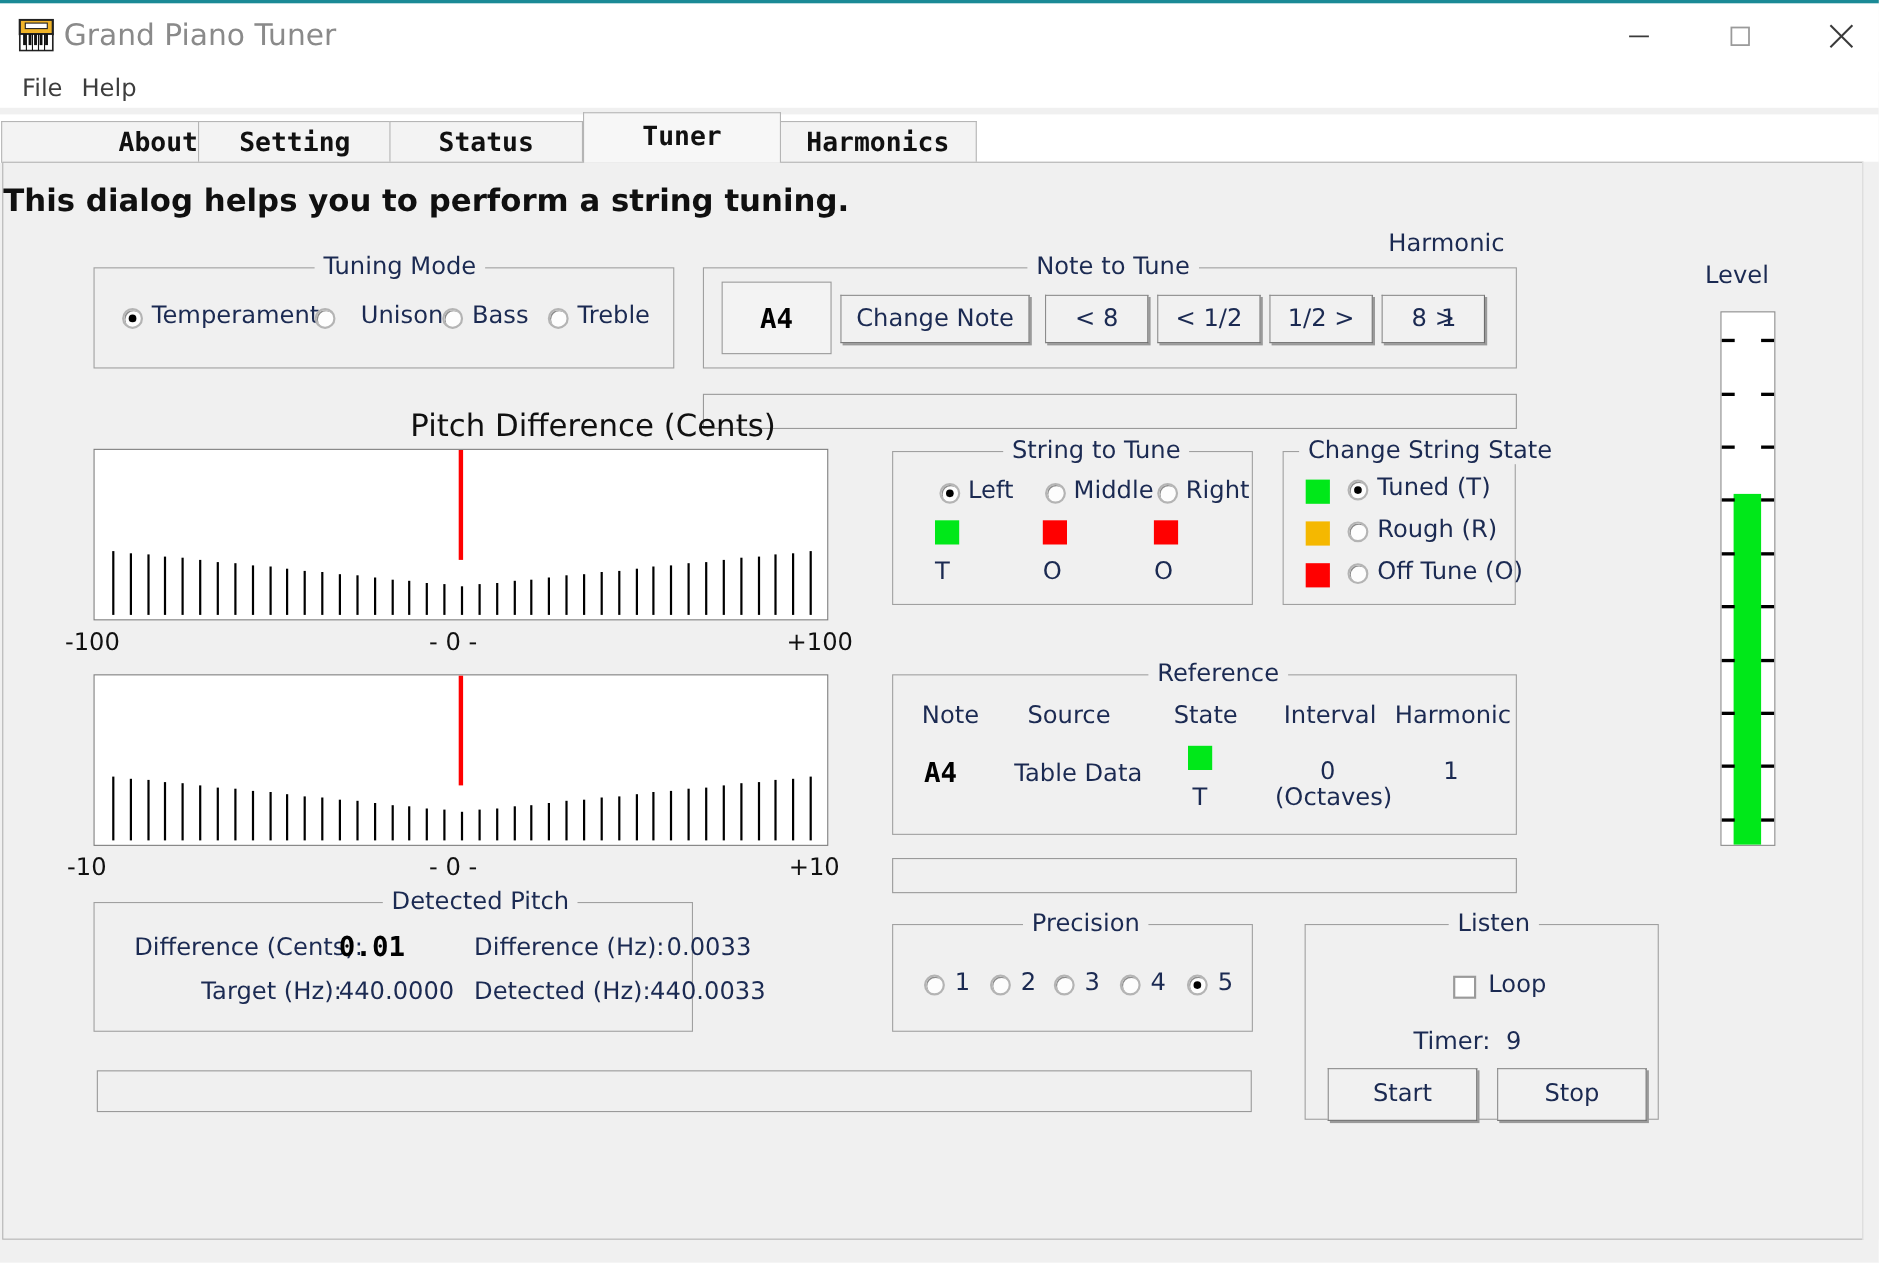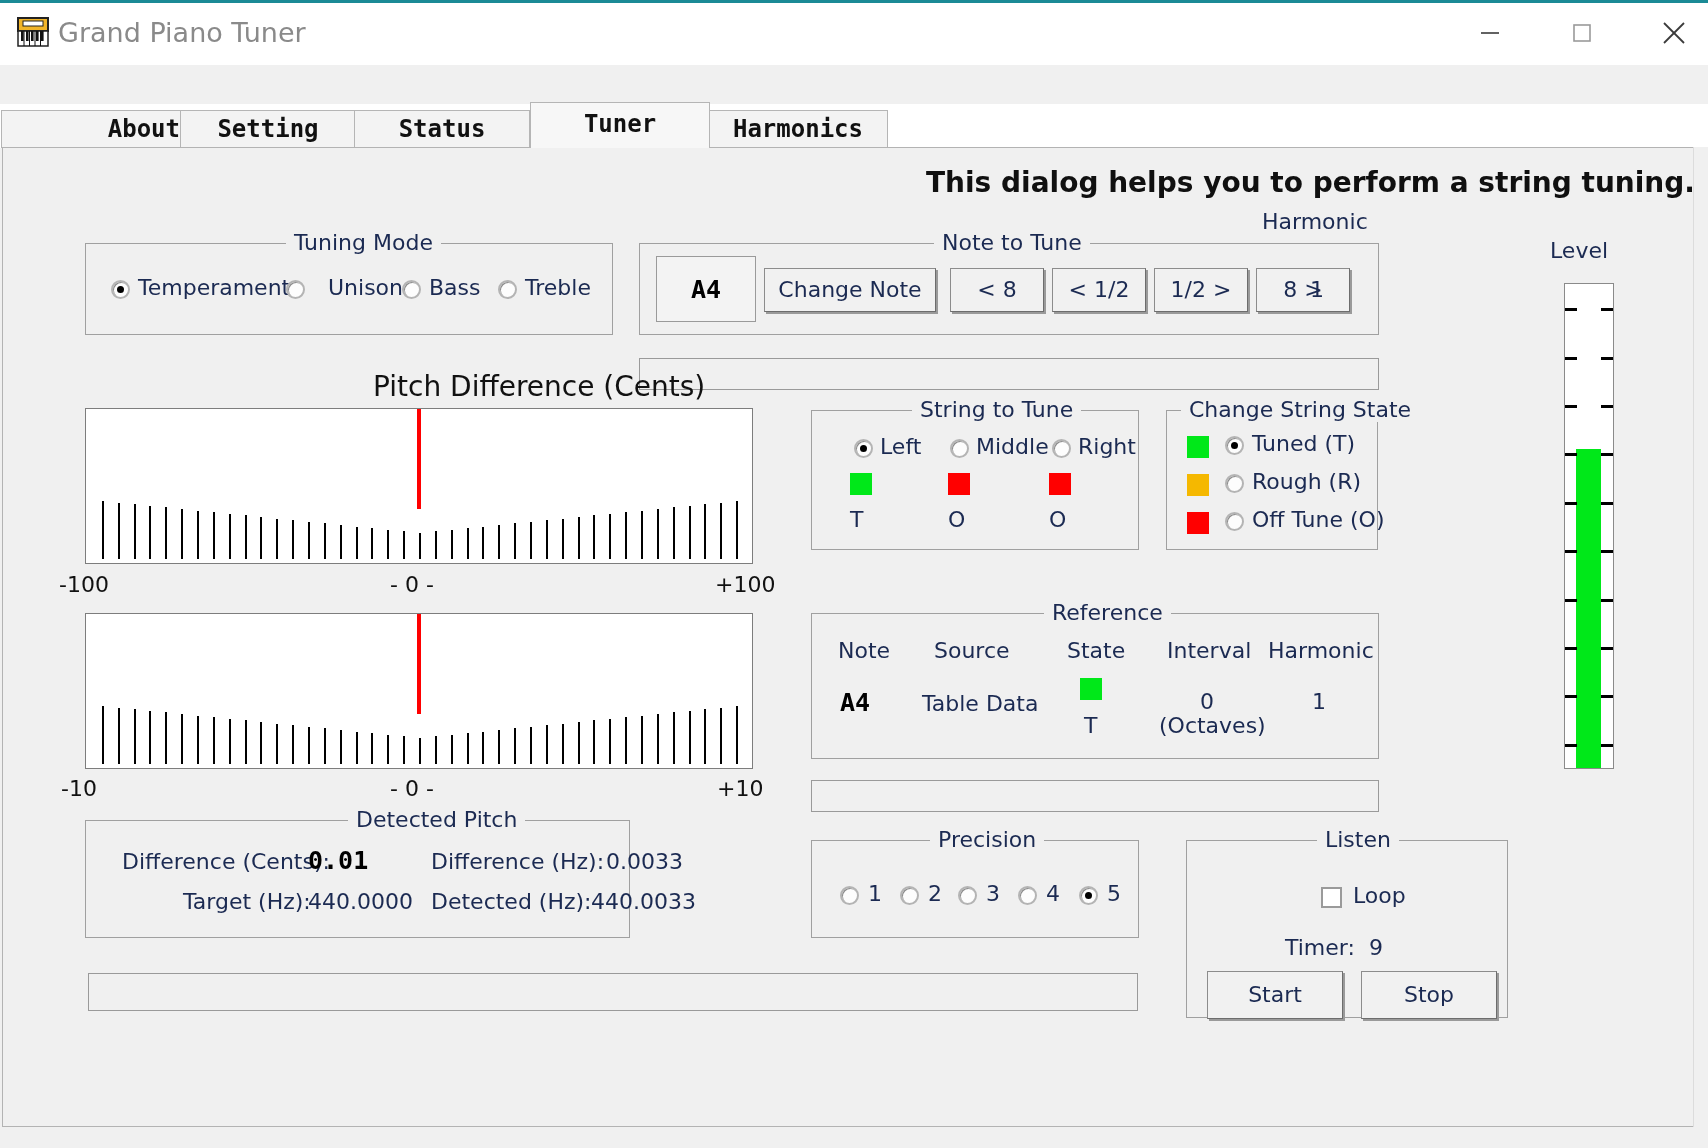--- a/index.html
+++ b/index.html
@@ -107,21 +107,21 @@
     position: absolute;
     right: 0; top: 147px;
     width: 14px; height: 980px;
     background: #f0f0f0;
     border-left: 1px solid #dcdcdc;
   }
   .headline {
     position: absolute;
     left: 0; top: 18px;
     width: 1692px;
-    text-align: right;
+    text-align: left;
     font-size: 28px;
     font-weight: bold;
     color: #101010;
     font-family: "DejaVu Sans", "Liberation Sans", sans-serif;
   }
   
   .group {
     position: absolute;
     border: 1px solid #a0a0a0;
     box-sizing: border-box;
@@ -286,20 +286,24 @@
         </svg>
     </div>
     <div class="win-btn" style="right:0px;">
       <svg width="26" height="26" viewBox="0 0 26 26">
           <line x1="3" y1="3" x2="23" y2="23" stroke="#3a3a3a" stroke-width="1.8"></line>
           <line x1="23" y1="3" x2="3" y2="23" stroke="#3a3a3a" stroke-width="1.8"></line>
         </svg>
     </div>
   </div>
 
+  <div class="menubar">
+    <span class="menu-item" style="left:14px;">File</span>
+    <span class="menu-item" style="left:68px;">Help</span>
+  </div>
 
   <div class="tabstrip">
     <div class="tab" style="left:1px;  width:180px;text-align:right;">About</div>
     <div class="tab" style="left:180px;width:176px;">Setting</div>
     <div class="tab" style="left:354px;width:176px;">Status</div>
     <div class="tab active" style="left:530px;width:180px;">Tuner</div>
     <div class="tab" style="left:708px;width:180px;">Harmonics</div>
   </div>
 
   <div class="client">

